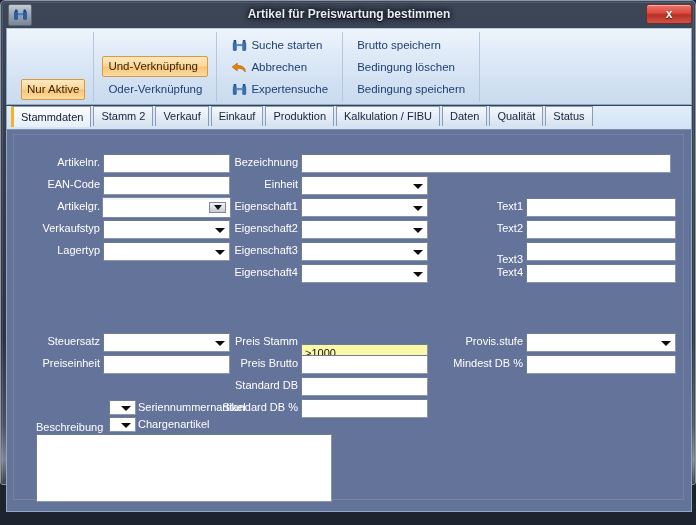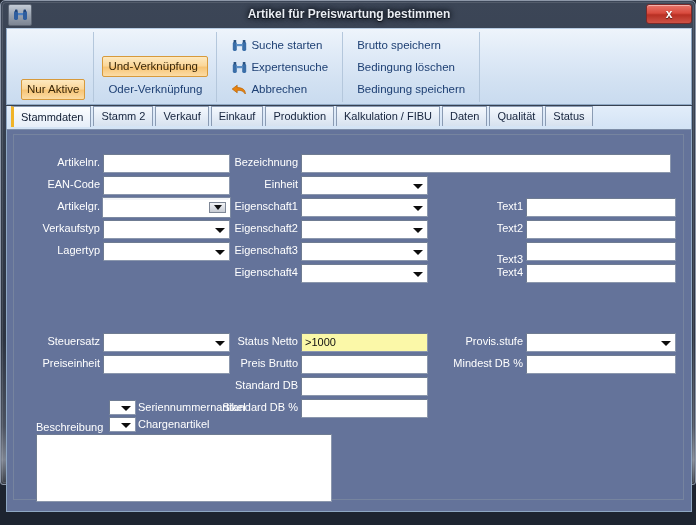--- a/index.html
+++ b/index.html
@@ -331,40 +331,40 @@
                   <rect x="1.6" y="1" width="2.6" height="2.6" rx="0.6" fill="#27507f"></rect>
                   <rect x="10.8" y="1" width="2.6" height="2.6" rx="0.6" fill="#27507f"></rect>
                   <rect x="4.8" y="5" width="5.4" height="2.2" fill="#5c8fc6"></rect>
                 </g>
               </svg>
             </span>
             <span class="txt">Suche starten</span>
           </div>
           <div class="rbtn">
             <span class="ico">
+              <svg width="16" height="13" viewBox="0 0 16 13">
+                <path d="M6.2 2.2 L1.2 6.0 L6.2 9.8 L6.2 7.4 C10.4 7.0 12.4 8.2 14.3 11.0 C14.6 7.2 12.0 4.6 6.2 4.6 Z" fill="#e8820e" stroke="#b86200" stroke-width="0.7"></path>
+              </svg>
+            </span>
+            <span class="txt">Abbrechen</span>
+          </div>
+          <div class="rbtn">
+            <span class="ico">
               <svg width="15" height="13" viewBox="0 0 15 13">
                 <g fill="#3a6ea8">
                   <rect x="0.8" y="3" width="4" height="9" rx="1.4"></rect>
                   <rect x="10.2" y="3" width="4" height="9" rx="1.4"></rect>
                   <rect x="1.6" y="1" width="2.6" height="2.6" rx="0.6" fill="#27507f"></rect>
                   <rect x="10.8" y="1" width="2.6" height="2.6" rx="0.6" fill="#27507f"></rect>
                   <rect x="4.8" y="5" width="5.4" height="2.2" fill="#5c8fc6"></rect>
                 </g>
               </svg>
             </span>
             <span class="txt">Expertensuche</span>
           </div>
-          <div class="rbtn">
-            <span class="ico">
-              <svg width="16" height="13" viewBox="0 0 16 13">
-                <path d="M6.2 2.2 L1.2 6.0 L6.2 9.8 L6.2 7.4 C10.4 7.0 12.4 8.2 14.3 11.0 C14.6 7.2 12.0 4.6 6.2 4.6 Z" fill="#e8820e" stroke="#b86200" stroke-width="0.7"></path>
-              </svg>
-            </span>
-            <span class="txt">Abbrechen</span>
-          </div>
         </div>
         <div class="rgroup last">
           <div class="rbtn">
             <span class="txt">Brutto speichern</span>
           </div>
           <div class="rbtn">
             <span class="txt">Bedingung löschen</span>
           </div>
           <div class="rbtn">
             <span class="txt">Bedingung speichern</span>
@@ -442,22 +442,22 @@
         <div class="lbl" style="left: 449px; top: 118px; width: 60px;">Text3</div>
         <div class="fld" style="line-height: 17px; left: 512px; top: 107px; width: 150px; height: 19px;"></div>
         <div class="lbl" style="left: 449px; top: 131px; width: 60px;">Text4</div>
         <div class="fld" style="line-height: 17px; left: 512px; top: 129px; width: 150px; height: 19px;"></div>
         <div class="lbl" style="left: -4px; top: 200px; width: 90px;">Steuersatz</div>
         <div class="combo" style="left: 89px; top: 198px; width: 127px; height: 19px;">
           <div class="arrow"></div>
         </div>
         <div class="lbl" style="left: -4px; top: 222px; width: 90px;">Preiseinheit</div>
         <div class="fld" style="line-height: 17px; left: 89px; top: 220px; width: 127px; height: 19px;"></div>
-        <div class="lbl" style="left: 184px; top: 200px; width: 100px;">Status Netto</div>
-        <div class="fld yellow" style="line-height: 17px; left: 287px; top: 198px; width: 127px; height: 19px;">&gt;1000</div>
+        <div class="lbl" style="left: 184px; top: 200px; width: 100px;">Preis Stamm</div>
+        <div class="fld yellow" style="line-height: 17px; left: 287px; top: 209px; width: 127px; height: 19px;">&gt;1000</div>
         <div class="lbl" style="left: 184px; top: 222px; width: 100px;">Preis Brutto</div>
         <div class="fld" style="line-height: 17px; left: 287px; top: 220px; width: 127px; height: 19px;"></div>
         <div class="lbl" style="left: 184px; top: 244px; width: 100px;">Standard DB</div>
         <div class="fld" style="line-height: 17px; left: 287px; top: 242px; width: 127px; height: 19px;"></div>
         <div class="lbl" style="left: 184px; top: 266px; width: 100px;">Standard DB %</div>
         <div class="fld" style="line-height: 17px; left: 287px; top: 264px; width: 127px; height: 19px;"></div>
         <div class="lbl" style="left: 429px; top: 200px; width: 80px;">Provis.stufe</div>
         <div class="combo" style="left: 512px; top: 198px; width: 150px; height: 19px;">
           <div class="arrow"></div>
         </div>

